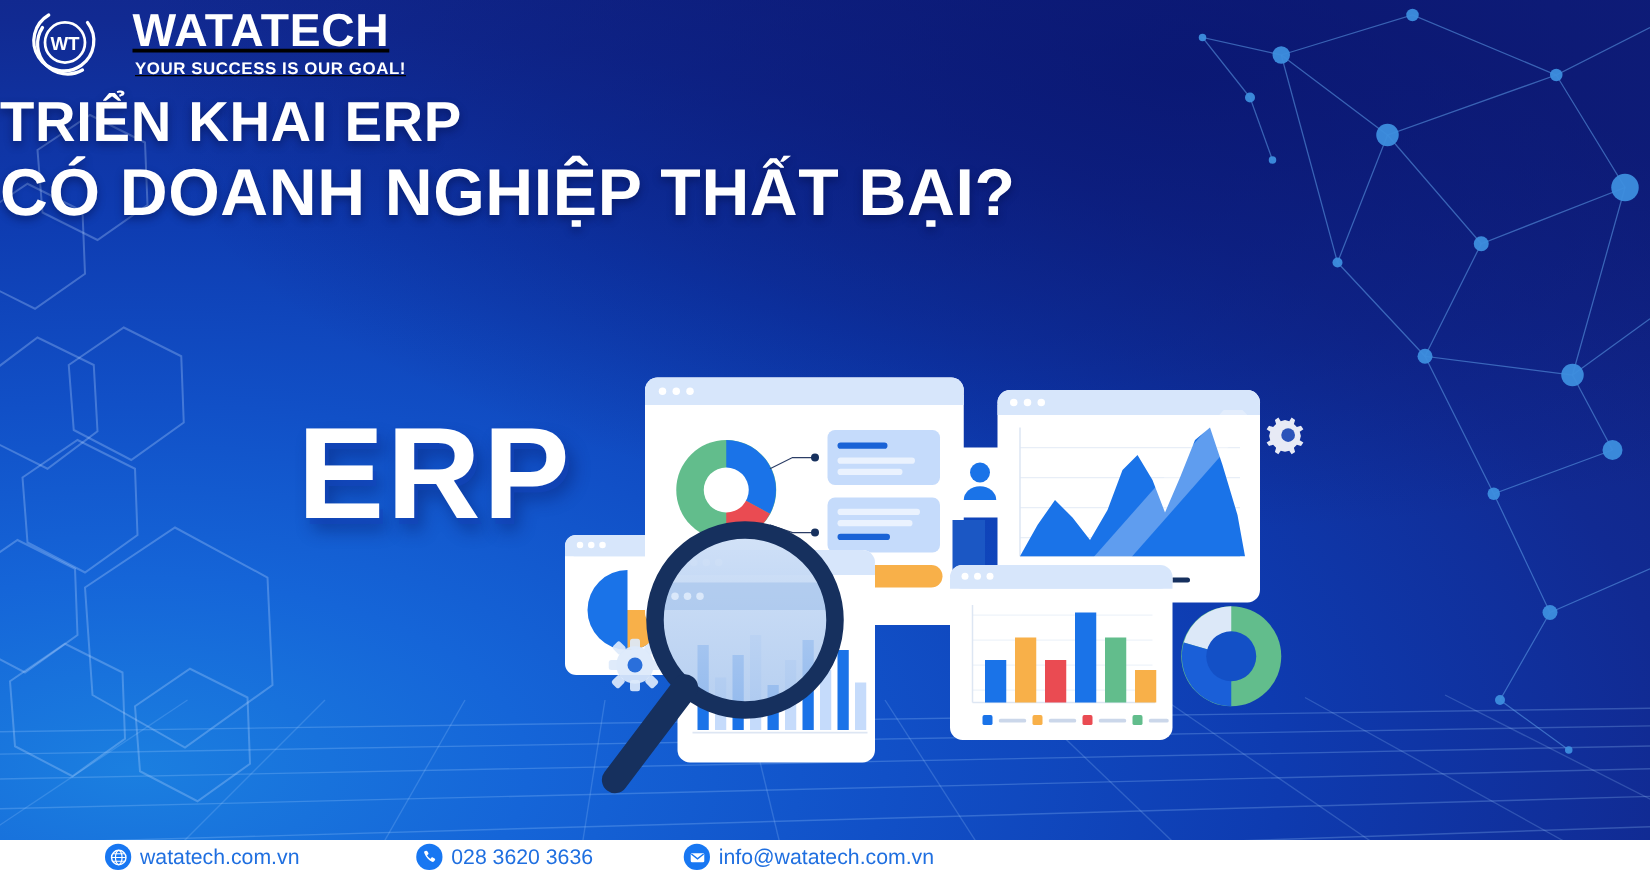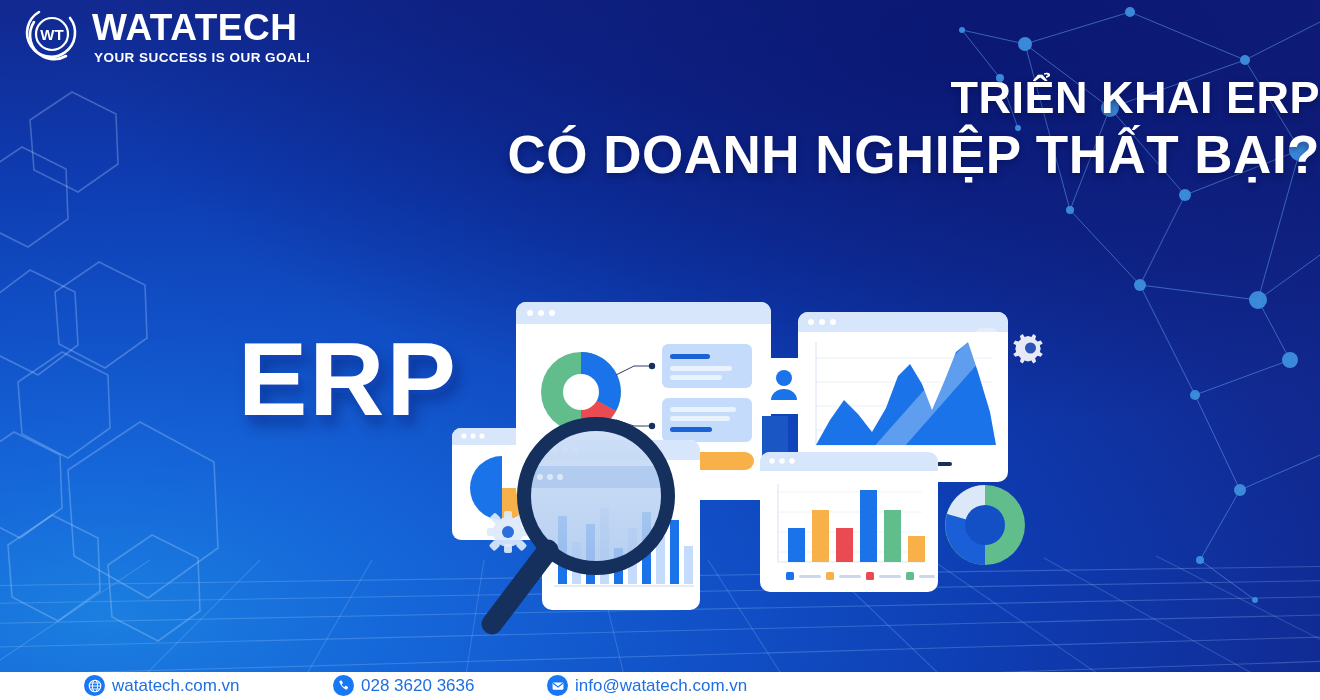--- a/index.html
+++ b/index.html
@@ -18,34 +18,34 @@
       radial-gradient(120% 110% at 8% 88%, #1b7fe0 0%, #1565d8 20%, #1150c7 38%, #0e3bb0 58%, #112a92 78%, #12217e 100%);
   }
   .bg-vignette{
     position:absolute;inset:0;
     background:radial-gradient(85% 70% at 72% 8%, rgba(8,20,110,.75) 0%, rgba(8,20,110,.35) 45%, rgba(8,20,110,0) 75%);
   }
   .bg-layer{position:absolute;inset:0;}
   .bg-layer svg{width:100%;height:100%;display:block;}
 
   
-  .logo{position:absolute;left:22px;top:4px;display:flex;align-items:flex-end;gap:10px;}
+  .logo{position:absolute;left:22px;top:4px;display:flex;align-items:flex-start;gap:24px;text-decoration:underline;}
   .logo-mark{width:60px;height:60px;position:relative;flex:none;}
   .logo-text{display:flex;flex-direction:column;justify-content:center;padding-top:2px;}
   .logo-name{
     color:#fff;font-size:37px;font-weight:bold;letter-spacing:.5px;line-height:1;
   }
   .logo-slogan{
     color:#fff;font-size:13.5px;font-weight:bold;letter-spacing:.45px;
     line-height:1;margin-top:5px;padding-left:2px;
   }
 
   
   .headline{
-    position:absolute;left:0;right:0;top:72px;text-align:right;
+    position:absolute;left:0;right:0;top:72px;text-align:left;
     color:#ffffff;font-weight:bold;letter-spacing:.5px;
     text-shadow:0 3px 7px rgba(0,10,60,.45);
   }
   .hl-1{font-size:45px;line-height:1.16;}
   .hl-2{font-size:47px;line-height:1.16;}
   .hl-3{font-size:53px;line-height:1.16;}
 
   
   .erp-word{
     position:absolute;left:238px;top:327px;

